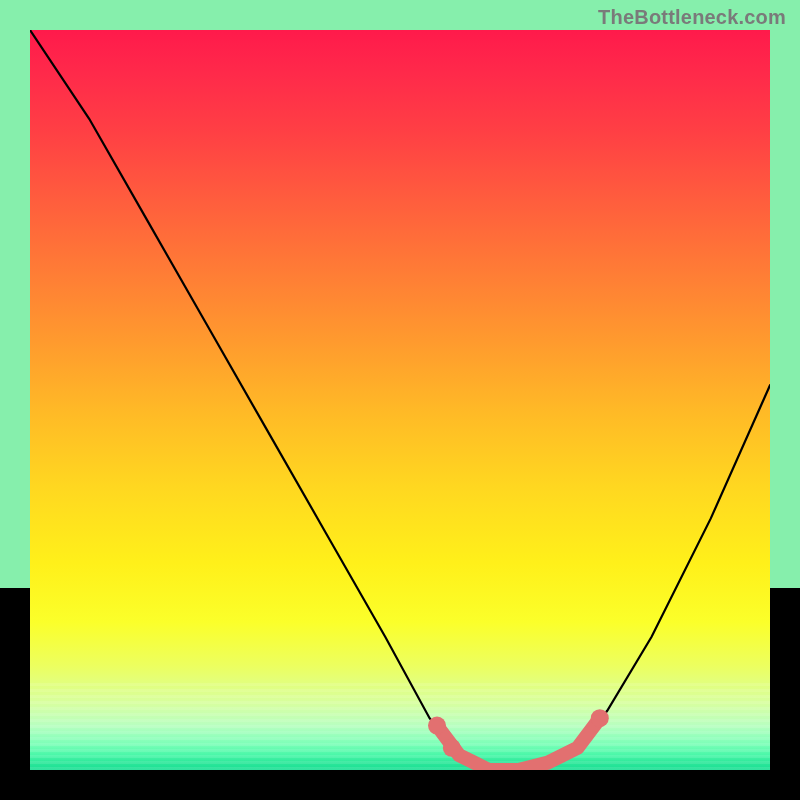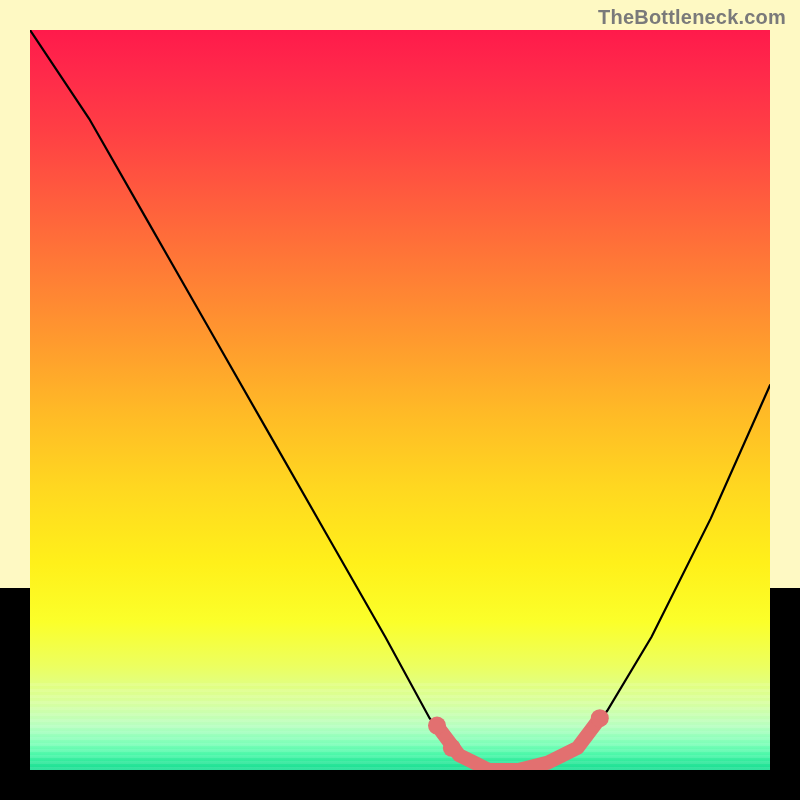--- a/index.html
+++ b/index.html
@@ -9,21 +9,21 @@
     height: 800px;
     background: #000;
     overflow: hidden;
     font-family: Arial, Helvetica, sans-serif;
   }
   .frame {
     position: absolute;
     left: 0; top: 0;
     width: 800px;
     height: 588px;
-    background: #fef9c3;
+    background: #86efac;
   }
   .plot-area {
     position: absolute;
     left: 30px;
     top: 30px;
     width: 740px;
     height: 740px;
     overflow: hidden;
   }
   .gradient {

